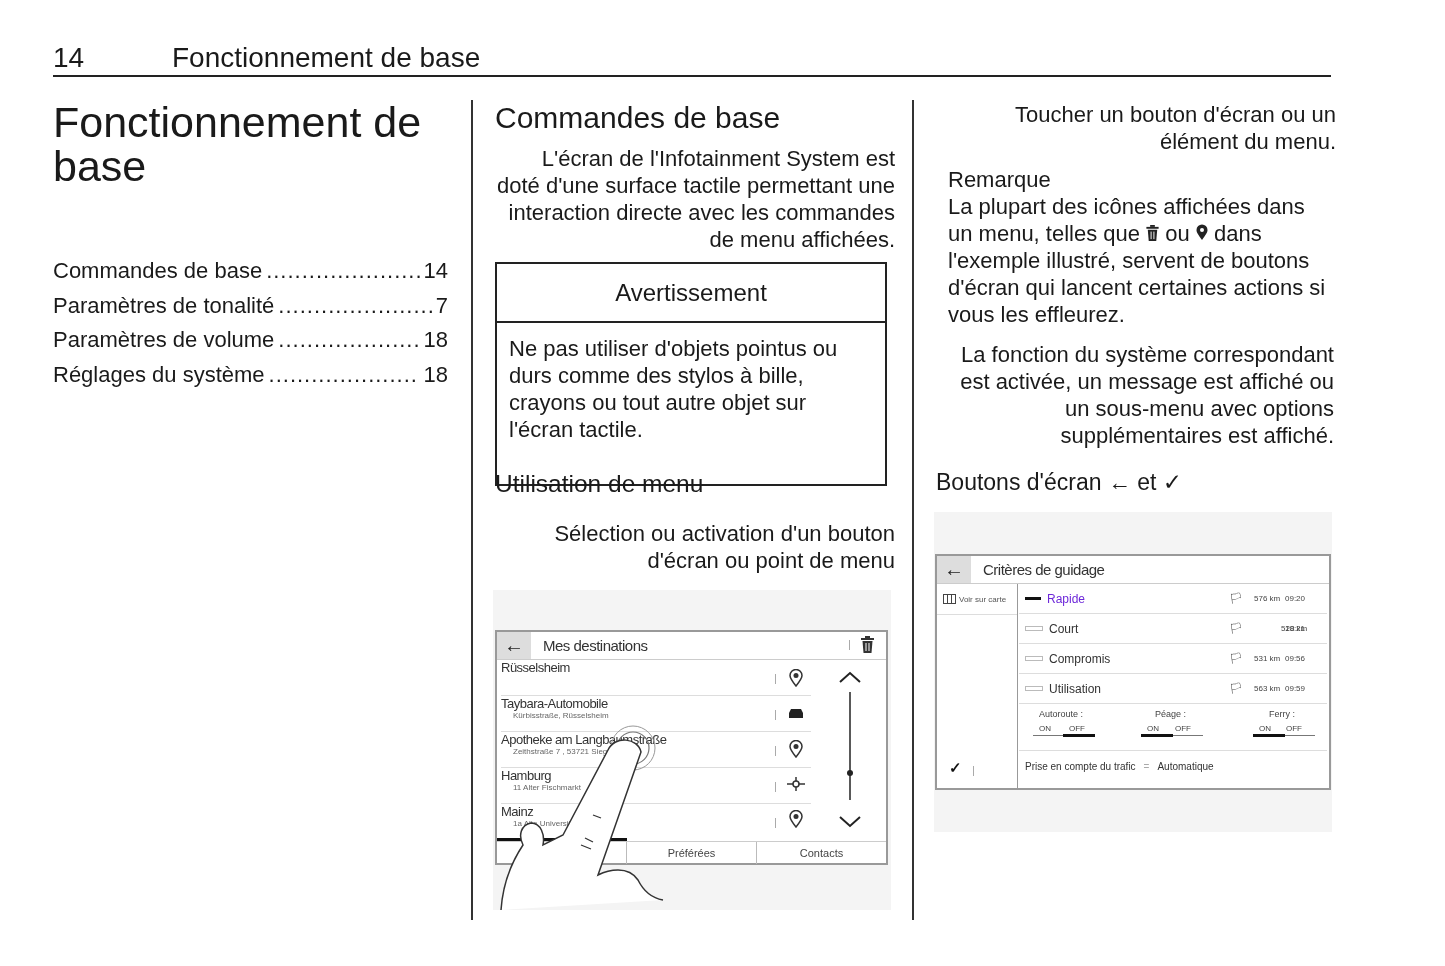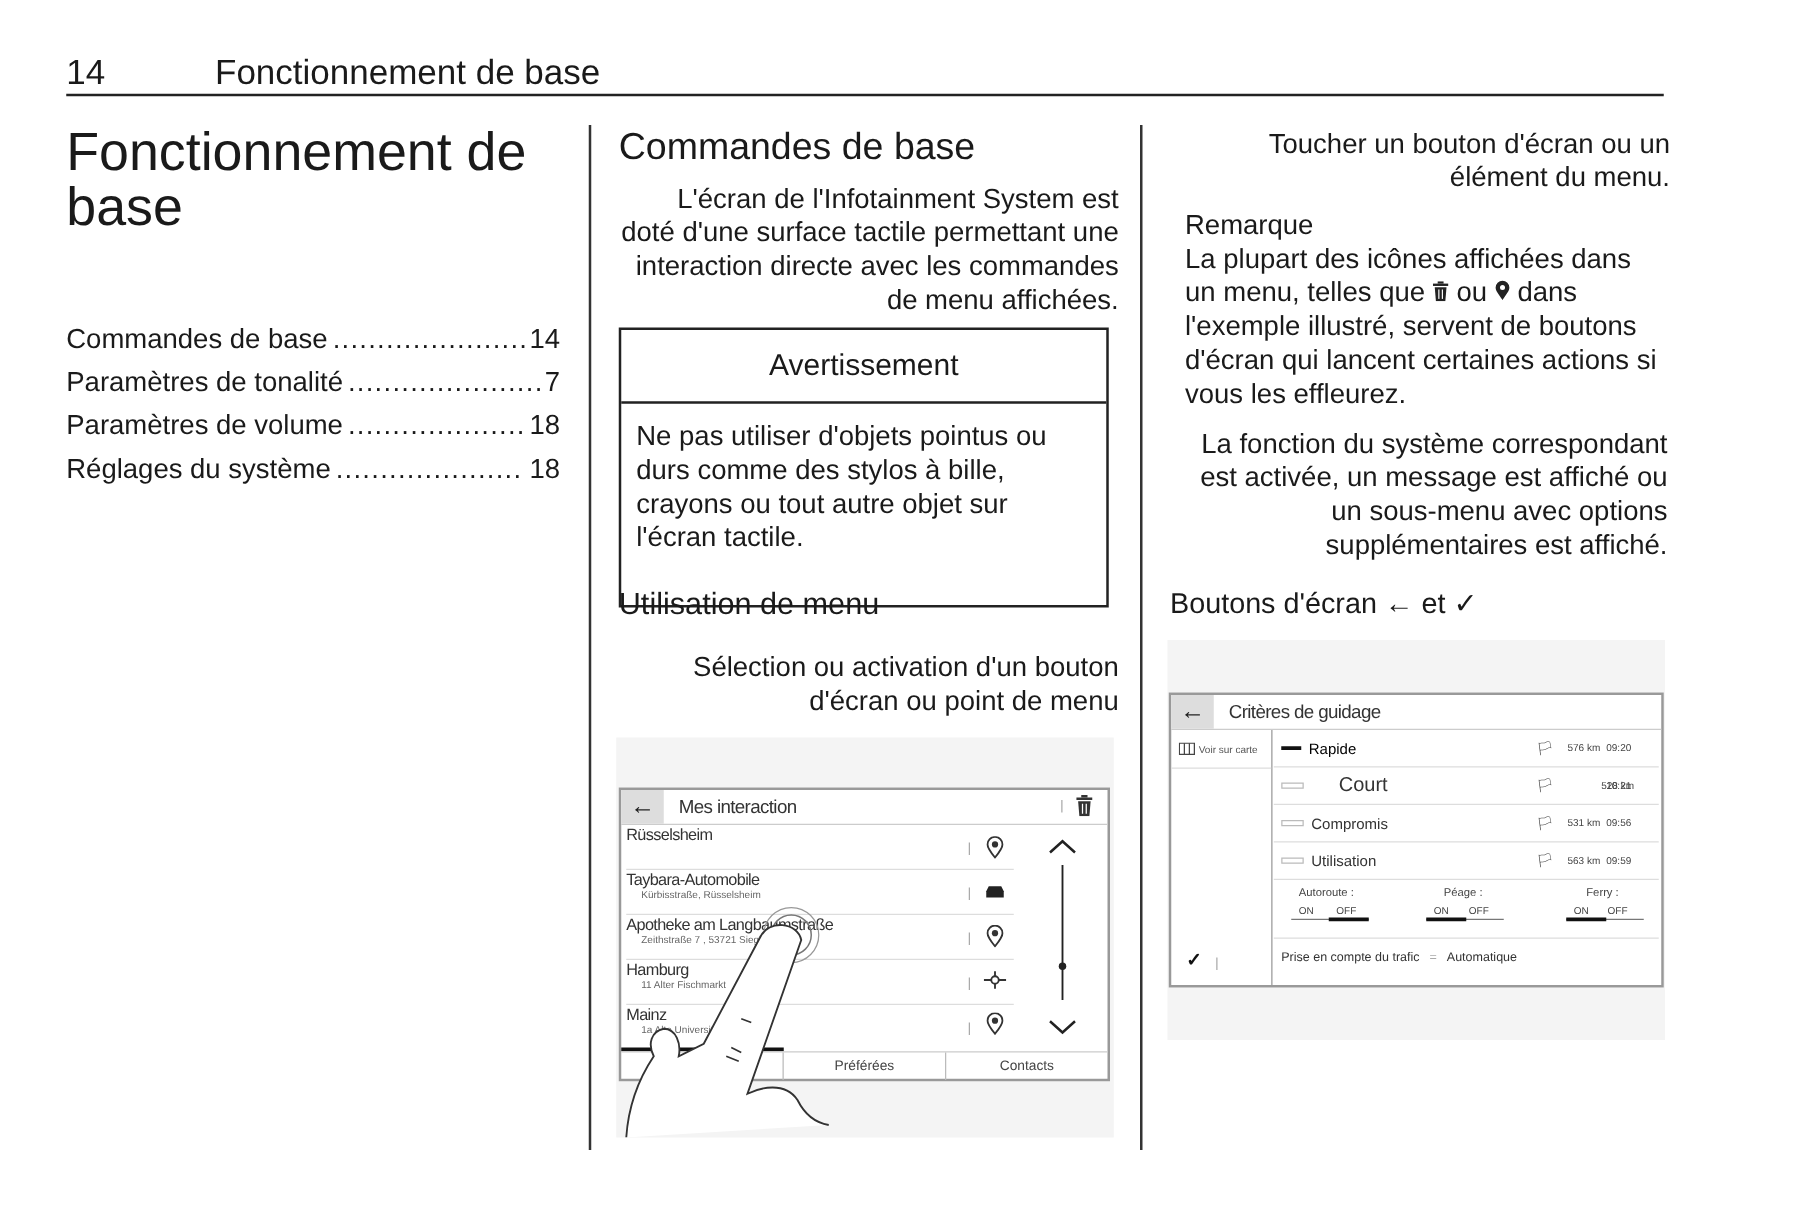--- a/index.html
+++ b/index.html
@@ -78,21 +78,21 @@
   <div class="warn-body">Ne pas utiliser d'objets pointus ou durs comme des stylos à bille, crayons ou tout autre objet sur l'écran tactile.</div>
 </div>
 
 <div class="abs h3" style="left:495px;top:470px;">Utilisation de menu</div>
 <div class="abs p" style="left:495px;top:520px;width:400px;">Sélection ou activation d'un bouton d'écran ou point de menu</div>
 
 <div class="abs fig-bg" style="left:493px;top:590px;width:398px;height:320px;">
   <div class="abs screen" style="left:2px;top:40px;width:393px;height:235px;">
     <div class="scr-head">
       <div class="back-box">←</div>
-      <span class="scr-title">Mes interaction</span>
+      <span class="scr-title">Mes destinations</span>
       <span class="sep" style="left:352px;top:8px;"></span>
       <span style="position:absolute;right:12px;top:4px;font-size:15px;">
         <svg width="13" height="17" viewBox="0 0 13 17">
             <rect x="0" y="2" width="13" height="2" fill="#333"></rect>
             <rect x="4" y="0" width="5" height="2" fill="#333"></rect>
             <path d="M1.5 5 H11.5 L10.5 17 H2.5 Z" fill="#333"></path>
             <rect x="4.5" y="7" width="1" height="8" fill="#fff"></rect>
             <rect x="7.5" y="7" width="1" height="8" fill="#fff"></rect>
           </svg>
       </span>
@@ -198,28 +198,28 @@
       <svg style="margin:0 3px 0 6px;" width="13" height="10" viewBox="0 0 13 10">
           <rect x="0.5" y="0.5" width="12" height="9" fill="none" stroke="#444"></rect>
           <line x1="4.5" y1="0.5" x2="4.5" y2="9.5" stroke="#444"></line>
           <line x1="8.5" y1="0.5" x2="8.5" y2="9.5" stroke="#444"></line>
         </svg>
       <span>Voir sur carte</span>
     </div>
 
     <div class="guide-row" style="top:28px;">
       <span style="display:inline-block;width:16px;height:3px;background:#111;margin:0 6px 0 6px;"></span>
-      <span style="font-size:12px;color:#000000;">Rapide</span>
+      <span style="font-size:12px;color:#6d28d9;">Rapide</span>
       <span style="position:absolute;left:210px;font-size:11px;">🏳</span>
       <span style="position:absolute;left:235px;font-size:8px;color:#444;">576 km</span>
       <span style="position:absolute;left:266px;font-size:8px;color:#444;">09:20</span>
     </div>
     <div class="guide-row" style="top:58px;">
       <span style="display:inline-block;width:16px;height:3px;border:1px solid #bbb;margin:0 6px 0 6px;"></span>
-      <span style="font-size:16px;color:#333;margin-left:22px;">Court</span>
+      <span style="font-size:12px;color:#333;">Court</span>
       <span style="position:absolute;left:210px;font-size:11px;">🏳</span>
       <span style="position:absolute;left:235px;font-size:8px;color:#444;margin-left:27px;">528 km</span>
       <span style="position:absolute;left:266px;font-size:8px;color:#444;">10:21</span>
     </div>
     <div class="guide-row" style="top:88px;">
       <span style="display:inline-block;width:16px;height:3px;border:1px solid #bbb;margin:0 6px 0 6px;"></span>
       <span style="font-size:12px;color:#333;">Compromis</span>
       <span style="position:absolute;left:210px;font-size:11px;">🏳</span>
       <span style="position:absolute;left:235px;font-size:8px;color:#444;">531 km</span>
       <span style="position:absolute;left:266px;font-size:8px;color:#444;">09:56</span>

